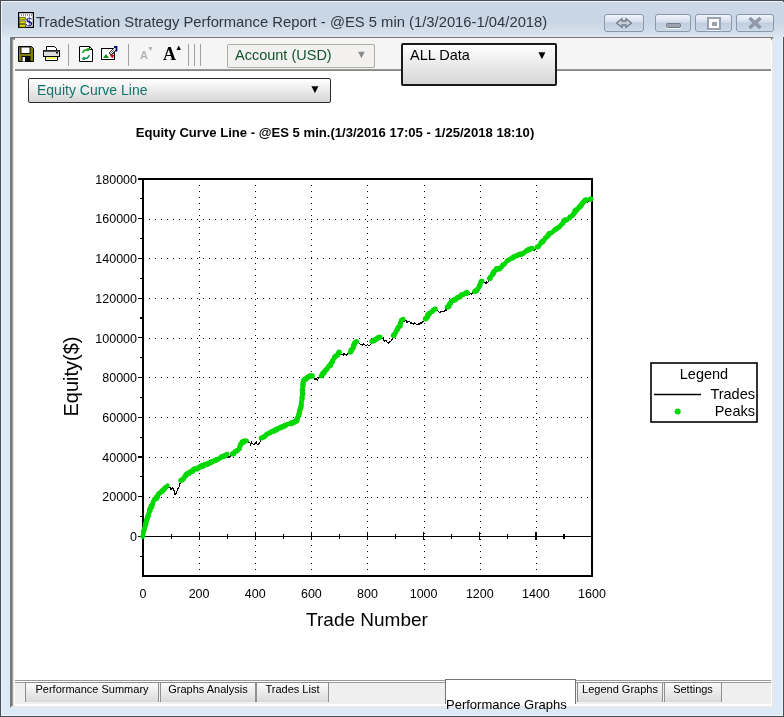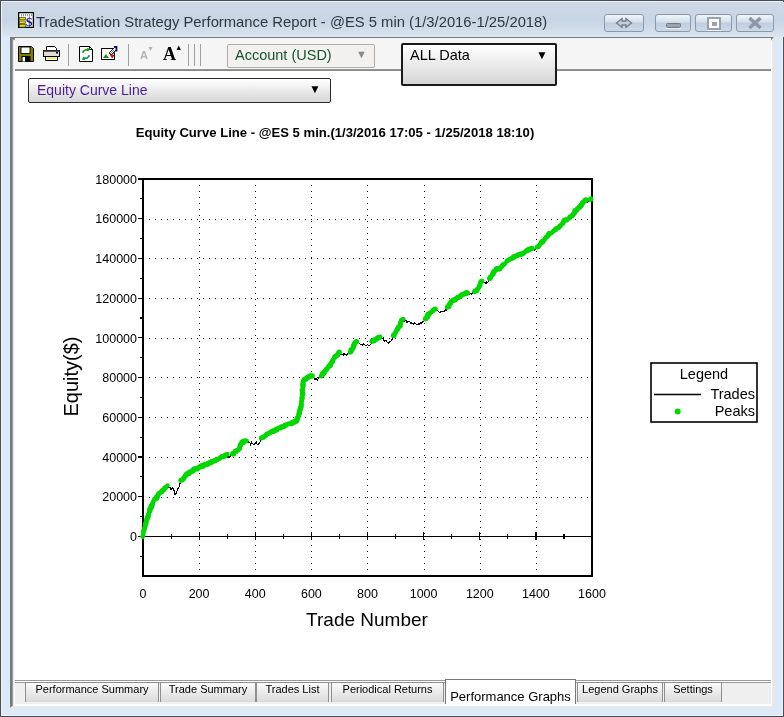--- a/index.html
+++ b/index.html
@@ -5,21 +5,21 @@
 .win{position:relative;width:784px;height:717px;background:#dce9f7;border:1px solid #484d53;box-shadow:inset 0 0 0 1px #eef4fb}
 .titlebar{position:absolute;left:1px;top:1px;width:782px;height:35px;background:linear-gradient(#ccd8e6,#c8d5e4 55%,#d6e1ed 90%,#dde7f1)}
 .title{position:absolute;left:34px;top:12px;font-size:14.8px;color:#30383f;white-space:nowrap}
 .tbtn{position:absolute;top:12px;height:18px;border:1px solid #8898ad;border-radius:3px;background:linear-gradient(#f0f5fb,#d3deeb 45%,#bfcddf 50%,#ccd9e7)}
 .sunken{position:absolute;left:9px;top:36px;width:764px;height:671px;background:#fff;border:2px solid;border-color:#7a7a7a #e8e8e8 #e8e8e8 #7a7a7a;box-shadow:inset 1px 1px 0 #9a9a9a,inset 2px 2px 0 #e6e6e6}
 .vsep{position:absolute;top:43px;width:1px;height:22px;background:#a0a0a0}
 .tbline{position:absolute;left:14px;top:68px;width:756px;height:2px;background:linear-gradient(#9b9b9b,#848484)}
 .combo{position:absolute;font-size:14.5px;color:#000}
 .cbody{position:absolute;inset:0;border:1px solid #b0aca6;background:#f2f1f0;border-radius:2px}
 .tab{position:absolute;top:681px;height:20px;background:linear-gradient(#fbfbfb,#e9e9e9 55%,#d9d9d9);border:1px solid #8e8e8e;border-bottom:none;font-size:11px;text-align:center;line-height:12px;padding-top:0;color:#000;white-space:nowrap}
-.tabsel{position:absolute;top:678px;height:25px;background:#fff;border:1px solid #757575;border-bottom:none;font-size:13px;text-align:center;line-height:26px;padding-top:4px;z-index:2;white-space:nowrap}
+.tabsel{position:absolute;top:678px;height:25px;background:#fff;border:1px solid #757575;border-bottom:none;font-size:13px;line-height:26px;padding-top:12px;z-index:2;white-space:nowrap}
 </style></head><body>
 <div class="win">
 
  <div class="titlebar">
   <svg width="16" height="16" viewBox="0 0 16 16" style="position:absolute;left:16px;top:10px">
    <rect x="0.6" y="0.6" width="14.8" height="14.8" fill="#fff" stroke="#000" stroke-width="1.3"></rect>
    <g stroke="#808080" stroke-width="0.9">
           <line x1="3.5" y1="2" x2="3.5" y2="4.2"></line>
           <line x1="5.5" y1="2" x2="5.5" y2="4.2"></line>
           <line x1="7.5" y1="2" x2="7.5" y2="4.2"></line>
@@ -27,21 +27,21 @@
           <line x1="11.5" y1="2" x2="11.5" y2="4.2"></line>
           <line x1="13.5" y1="2" x2="13.5" y2="4.2"></line>
         </g>
    <g fill="#e4e400" stroke="#3a3a00" stroke-width="0.7">
           <rect x="1.3" y="5.3" width="6" height="2.5"></rect>
           <rect x="1.3" y="9" width="6" height="2.5"></rect>
           <rect x="1.3" y="12.6" width="6" height="2.5"></rect>
         </g>
    <text x="11" y="13.8" font-family="Liberation Serif,serif" font-size="13.5" font-weight="bold" fill="#10107a" text-anchor="middle">$</text>
   </svg>
-  <div class="title">TradeStation Strategy Performance Report - @ES 5 min (1/3/2016-1/25/2018)</div>
+  <div class="title">TradeStation Strategy Performance Report - @ES 5 min (1/3/2016-1/04/2018)</div>
   <div class="tbtn" style="left:602px;width:40px">
    <svg width="38" height="16" viewBox="0 0 38 16">
           <path d="M11.5 8 L17 3.5 L17 6 L21 6 L21 3.5 L26.5 8 L21 12.5 L21 10 L17 10 L17 12.5 Z" fill="#c6cdd6" stroke="#707c8c" stroke-width="1.3"></path>
         </svg>
   </div>
   <div class="tbtn" style="left:653px;width:36px">
    <div style="position:absolute;left:10px;top:8px;width:15px;height:5px;background:#9aa3af;border:1px solid #6e7a88;border-radius:1.5px;box-shadow:0 1px 0 #f0f4f8"></div>
   </div>
   <div class="tbtn" style="left:693px;width:37px">
    <div style="position:absolute;left:11px;top:2px;width:14px;height:13px;border:2.5px solid #98a1ad;background:#fdfdfd;box-shadow:0 1px 0 #f0f4f8"></div>
@@ -106,21 +106,21 @@
    <span style="position:absolute;left:8px;top:3px;color:#14532d">Account (USD)</span>
    <span style="position:absolute;right:8px;top:4px;color:#8a8a8a;font-size:11px">▼</span>
  </div>
  <div class="combo" style="left:400px;top:42px;width:156px;height:43px">
    <div class="cbody" style="border:2px solid #1a1a1a;background:linear-gradient(#fff,#d6d6d6);border-radius:2px"></div>
    <span style="position:absolute;left:9px;top:4px;color:#000">ALL Data</span>
    <span style="position:absolute;right:9px;top:5px;color:#000;font-size:12px">▼</span>
  </div>
  <div class="combo" style="left:27px;top:77px;width:303px;height:25px;font-size:14px">
    <div class="cbody" style="border:1.5px solid #2a2a2a;background:linear-gradient(#fff,#d6d6d6);border-radius:2px"></div>
-   <span style="position:absolute;left:9px;top:4px;color:#4c1d95">Equity Curve Line</span>
+   <span style="position:absolute;left:9px;top:4px;color:#0f766e">Equity Curve Line</span>
    <span style="position:absolute;right:10px;top:4px;color:#000;font-size:12px">▼</span>
  </div>
  <svg width="756" height="560" viewBox="0 0 756 560" style="position:absolute;left:14px;top:110px">
 <style>
  .grid{stroke:#000;stroke-width:1;stroke-dasharray:1 5;shape-rendering:crispEdges}
  .tick{stroke:#000;stroke-width:1.2;shape-rendering:crispEdges}
  .ylab{font:12.5px "Liberation Sans",sans-serif;fill:#000;text-anchor:end}
  .xlab{font:12.5px "Liberation Sans",sans-serif;fill:#000;text-anchor:middle}
  .leg{font:14.5px "Liberation Sans",sans-serif;fill:#000}
 </style>
@@ -607,18 +607,17 @@
 <text x="689" y="267.5" class="leg" text-anchor="middle">Legend</text>
 <line x1="639" y1="283.5" x2="686" y2="283.5" stroke="#000" stroke-width="1.4"></line>
 <text x="740" y="288" class="leg" text-anchor="end">Trades</text>
 <circle cx="662.7" cy="300.5" r="3" fill="#00d800"></circle>
 <text x="740" y="304.5" class="leg" text-anchor="end">Peaks</text>
 
 </svg>
  <div style="position:absolute;left:14px;top:679px;width:756px;height:1px;background:#9a9a9a"></div>
  <div style="position:absolute;left:14px;top:681px;width:756px;height:22px;background:#efefef;border-top:1px solid #9a9a9a"></div>
  <div class="tab" style="left:24px;width:134px">Performance Summary</div>
- <div class="tab" style="left:159px;width:96px">Trade Summary</div>
+ <div class="tab" style="left:159px;width:96px">Graphs Analysis</div>
  <div class="tab" style="left:255px;width:73px">Trades List</div>
- <div class="tab" style="left:330px;width:113px">Periodical Returns</div>
  <div class="tabsel" style="left:444px;width:131px">Performance Graphs</div>
  <div class="tab" style="left:576px;width:86px">Legend Graphs</div>
  <div class="tab" style="left:663px;width:58px">Settings</div>
 </div>
 </body></html>

